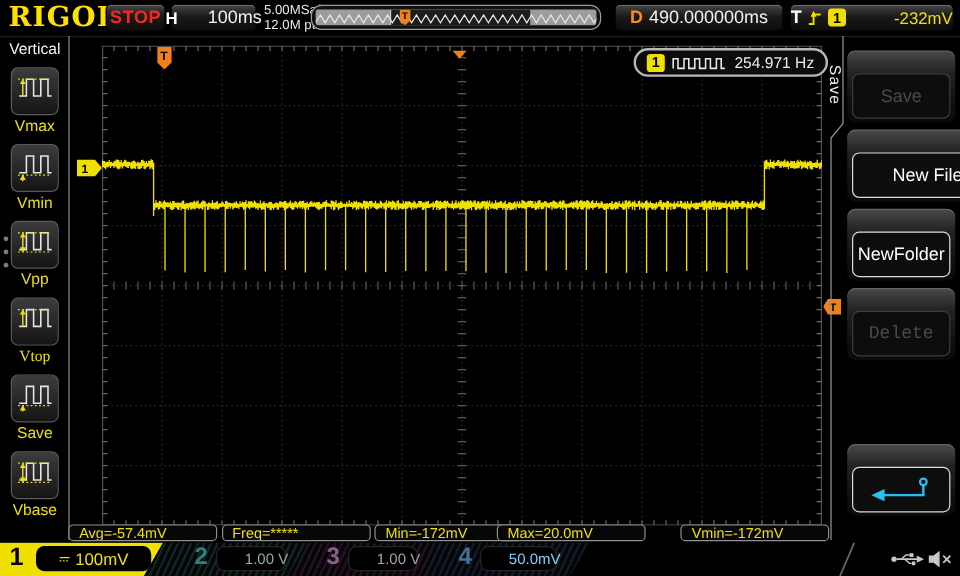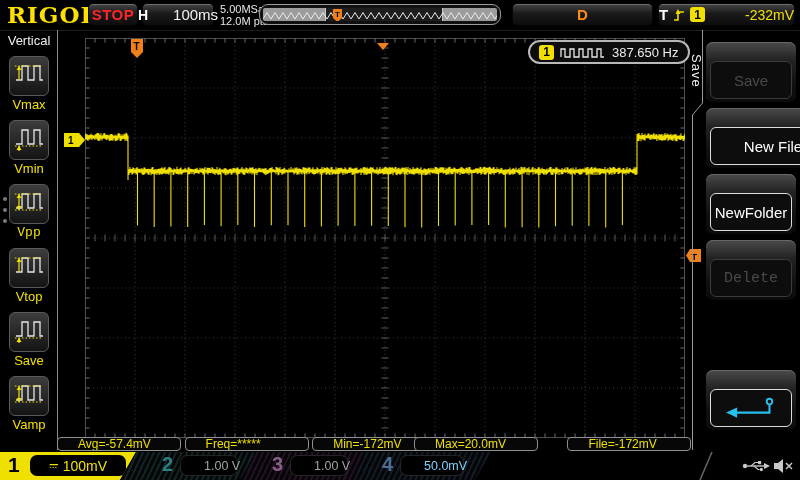--- a/index.html
+++ b/index.html
@@ -44,21 +44,21 @@
   
   #grat{position:absolute;left:85px;top:38px;}
   .marker{position:absolute;}
   #freqbox{position:absolute;left:528px;top:40px;height:24px;box-sizing:border-box;
            border:2px solid #b8b8b8;border-radius:13px;background:#0c0c0c;
            display:flex;align-items:center;gap:6px;padding:0 9px;}
   #freqbox .val{font-size:13px;color:#ececec;}
   
   .measbox{position:absolute;top:437px;height:14px;width:124px;box-sizing:border-box;background:#070707;
            border:1px solid #909090;border-radius:4px;font-size:12px;line-height:12px;color:#f0e000;
-           padding-left:20px;white-space:nowrap;overflow:hidden;}
+           padding-left:8px;white-space:nowrap;overflow:hidden;}
   
   #savetab{position:absolute;left:689px;top:54px;writing-mode:vertical-rl;font-size:13px;color:#f0f0f0;letter-spacing:1px;}
   .mbtn{position:absolute;left:706px;width:90px;height:60px;border-radius:7px;
         background:linear-gradient(180deg,#4a4a4a,#232323 30%,#101010 70%,#0a0a0a);
         box-shadow:inset 0 1px 0 #666;}
   .mbtn .inner{position:absolute;left:4px;right:4px;top:19px;bottom:3px;border-radius:6px;
         border:1.5px solid #dcdcdc;background:#0d0d0d;display:flex;align-items:center;justify-content:center;
         font-size:15px;color:#fff;}
   .mbtn.disabled .inner{border-color:#3c3c3c;color:#4a4a4a;}
   
@@ -96,20 +96,21 @@
         <div class="pv-flag">
           <svg width="10" height="13">
               <polygon points="0,0 9,0 9,9 4.5,13 0,9" fill="#f08019"></polygon>
               <text x="2" y="8" font-size="8" font-weight="bold" fill="#000">T</text>
             </svg>
         </div>
       </div>
     </div>
     <div class="tbox" id="dbox">
       <span class="dlabel">D</span>
+      <span class="dval">490.000000ms</span>
     </div>
     <div class="tbox" id="trigbox">
       <span class="tlabel">T</span>
       <svg width="12" height="16" viewBox="0 0 12 16">
         <path d="M1 13 H5 V5 H11" stroke="#f0e000" stroke-width="1.6" fill="none"></path>
         <polygon points="2.5,7 7.5,7 5,2" fill="#f0e000"></polygon>
       </svg>
       <span class="chbadge">1</span>
       <span class="tlevel">-232mV</span>
     </div>
@@ -138,50 +139,50 @@
       <div class="lm-icon" style="top: 184px;">
         <span><svg width="34" height="32" viewBox="0 0 34 32">
             <path d="M4 22 H10 V8 H16 V22 H22 V8 H28 V22 H31" fill="none" stroke="#e6e6e6" stroke-width="1.3"></path>
             <line x1="3" y1="8" x2="31" y2="8" stroke="#f0e000" stroke-width="1" stroke-dasharray="1.5 2"></line>
             <line x1="3" y1="24" x2="31" y2="24" stroke="#f0e000" stroke-width="1" stroke-dasharray="1.5 2"></line>
             <line x1="7" y1="24" x2="7" y2="8" stroke="#f0e000" stroke-width="1.2"></line>
             <polygon points="4.5,12 9.5,12 7,8" fill="#f0e000"></polygon>
             <polygon points="4.5,20 9.5,20 7,24" fill="#f0e000"></polygon>
           </svg></span>
       </div>
-      <div class="lm-label" style="top: 225px; font-family: Liberation Mono, monospace;">Vpp</div>
+      <div class="lm-label" style="top: 225px;">Vpp</div>
       <div class="lm-icon" style="top: 248px;">
         <span><svg width="34" height="32" viewBox="0 0 34 32">
             <path d="M4 22 H10 V8 H16 V22 H22 V8 H28 V22 H31" fill="none" stroke="#e6e6e6" stroke-width="1.3"></path>
             <line x1="3" y1="8" x2="31" y2="8" stroke="#f0e000" stroke-width="1" stroke-dasharray="1.5 2"></line>
             <line x1="7" y1="22" x2="7" y2="8" stroke="#f0e000" stroke-width="1.2"></line>
             <polygon points="4.5,12 9.5,12 7,8" fill="#f0e000"></polygon>
           </svg></span>
       </div>
-      <div class="lm-label" style="top: 289px;">Vtop</div>
+      <div class="lm-label" style="top: 289px; font-family: Liberation Serif, serif;">Vtop</div>
       <div class="lm-icon" style="top: 312px;">
         <span><svg width="34" height="32" viewBox="0 0 34 32">
             <path d="M4 22 H10 V8 H16 V22 H22 V8 H28 V22 H31" fill="none" stroke="#e6e6e6" stroke-width="1.3"></path>
             <line x1="3" y1="24" x2="31" y2="24" stroke="#f0e000" stroke-width="1" stroke-dasharray="1.5 2"></line>
             <line x1="7" y1="29" x2="7" y2="24" stroke="#f0e000" stroke-width="1.2"></line>
             <polygon points="4.5,28 9.5,28 7,23.5" fill="#f0e000"></polygon>
           </svg></span>
       </div>
       <div class="lm-label" style="top: 353px;">Save</div>
       <div class="lm-icon" style="top: 376px;">
         <span><svg width="34" height="32" viewBox="0 0 34 32">
             <path d="M4 22 H10 V8 H16 V22 H22 V8 H28 V22 H31" fill="none" stroke="#e6e6e6" stroke-width="1.3"></path>
             <line x1="3" y1="8" x2="31" y2="8" stroke="#f0e000" stroke-width="1" stroke-dasharray="1.5 2"></line>
             <line x1="3" y1="24" x2="31" y2="24" stroke="#f0e000" stroke-width="1" stroke-dasharray="1.5 2"></line>
             <line x1="7" y1="24" x2="7" y2="8" stroke="#f0e000" stroke-width="1.2"></line>
             <polygon points="4.5,12 9.5,12 7,8" fill="#f0e000"></polygon>
             <polygon points="4.5,20 9.5,20 7,24" fill="#f0e000"></polygon>
           </svg></span>
       </div>
-      <div class="lm-label" style="top: 417px;">Vamp</div>
+      <div class="lm-label" style="top: 417px;">Vbase</div>
       <div class="pagedot" style="top: 197px;"></div>
       <div class="pagedot" style="top: 208px;"></div>
       <div class="pagedot" style="top: 219px;"></div>
     </div>
   <div id="lm-sep"></div>
 
   <svg id="grat" width="600" height="400">
       <rect x="0.5" y="0.5" width="599" height="399" fill="none" stroke="#4f4f4f" stroke-width="1"></rect>
       <line x1="50" y1="0" x2="50" y2="400" stroke="#383838" stroke-width="1" stroke-dasharray="1 3"></line>
       <line x1="100" y1="0" x2="100" y2="400" stroke="#383838" stroke-width="1" stroke-dasharray="1 3"></line>
@@ -222,29 +223,29 @@
           <polygon points="4,0 15,0 15,13 4,13 0,6.5" fill="#f08019"></polygon>
           <text x="5.5" y="10.5" font-size="9" font-weight="bold" fill="#000">T</text>
         </svg></div>
     </div>
 
   <div id="freqbox">
     <span class="chbadge">1</span>
     <svg width="46" height="13" viewBox="0 0 46 13">
       <path d="M1 11 V3 H5 V11 H10 V3 H14 V11 H19 V3 H23 V11 H28 V3 H32 V11 H37 V3 H41 V11 H44" stroke="#e8e8e8" stroke-width="1.3" fill="none"></path>
     </svg>
-    <span class="val">387.650 Hz</span>
+    <span class="val">254.971 Hz</span>
   </div>
 
   <div id="measrow">
       <div class="measbox" style="left: 57px;">Avg=-57.4mV</div>
       <div class="measbox" style="left: 184.6px;">Freq=*****</div>
       <div class="measbox" style="left: 312.2px;">Min=-172mV</div>
       <div class="measbox" style="left: 414px;">Max=20.0mV</div>
-      <div class="measbox" style="left: 567.4px;">File=-172mV</div>
+      <div class="measbox" style="left: 567.4px;">Vmin=-172mV</div>
     </div>
 
   <svg width="20" height="420" style="position:absolute;left:688px;top:30px;">
     <path d="M14.5 0 V73 L4.5 85 V420" stroke="#999" stroke-width="1" fill="none"></path>
   </svg>
   <div id="savetab">Save</div>
   <div id="menubtns">
       <div class="mbtn disabled" style="top: 42px;">
         <div class="inner">Save</div>
       </div>

